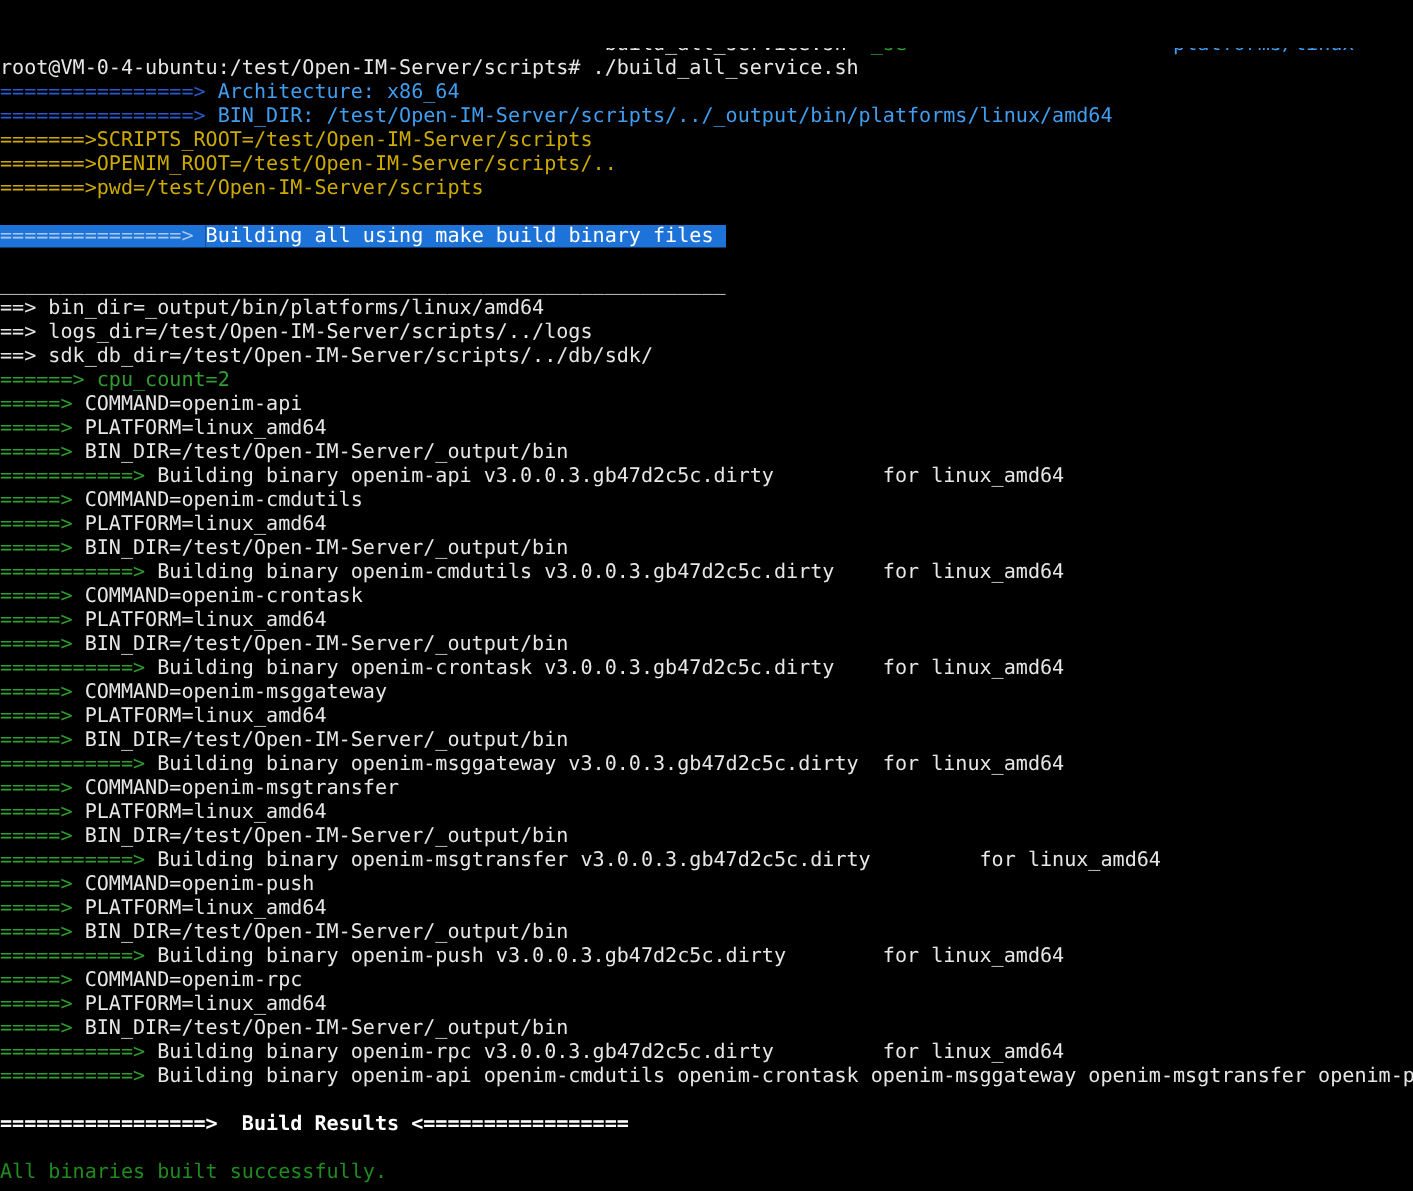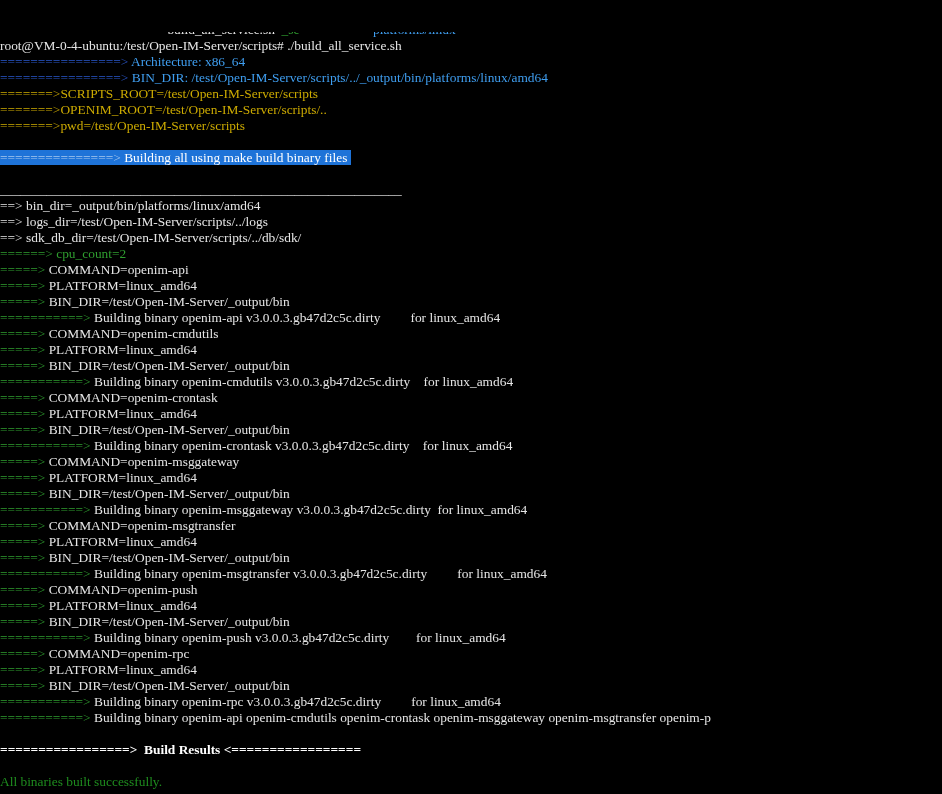--- a/index.html
+++ b/index.html
@@ -15,21 +15,20 @@
     overflow: hidden;
     font-family: "DejaVu Sans Mono", "Liberation Mono", monospace;
     font-size: 13.4px;
     line-height: 16px;
     color: #e6e6e6;
     white-space: pre;
   }
   .line {
     height: 16px;
     white-space: pre;
-    font-family: Liberation Serif, serif;
   }
   .line.bold span {
     font-weight: bold;
   }
   .line.clip {
     height: 6px;
     overflow: hidden;
   }
   .line.clip .shift {
     position: relative;

